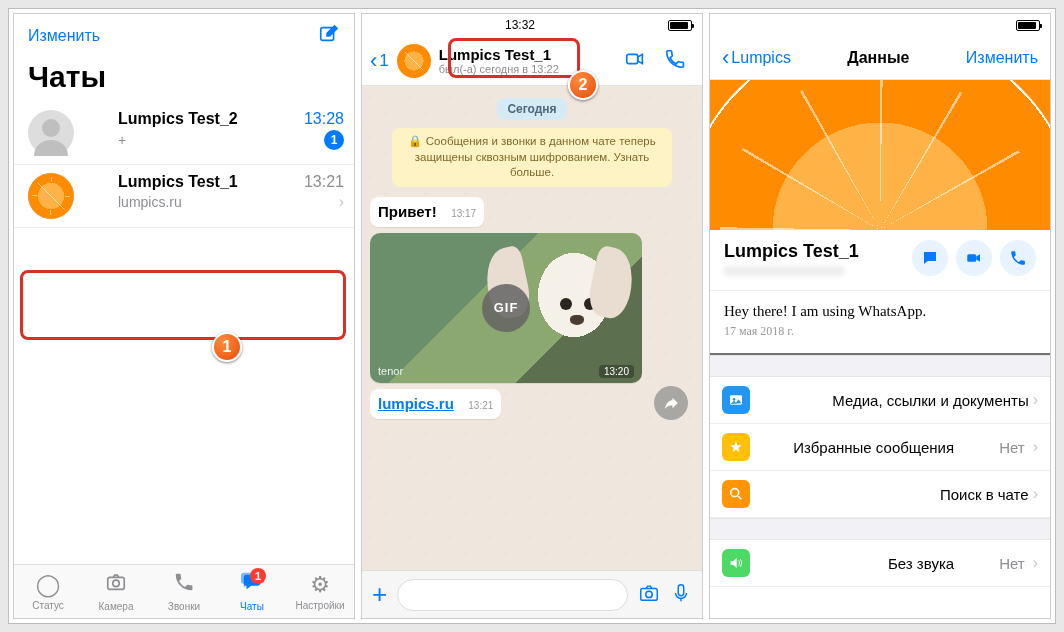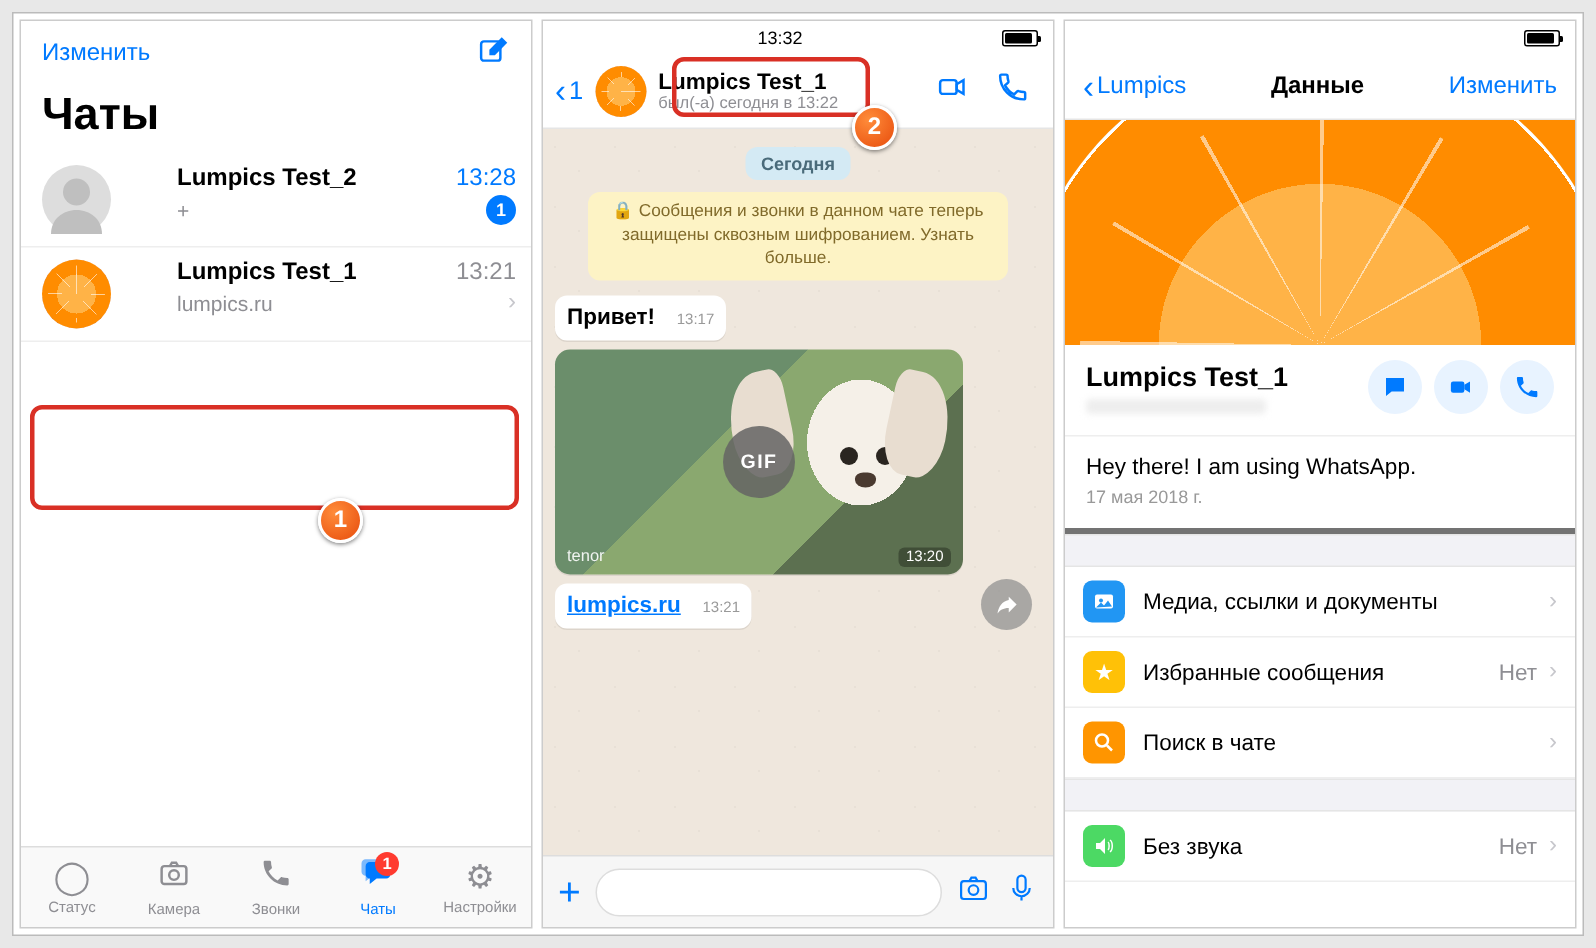--- a/index.html
+++ b/index.html
@@ -77,28 +77,28 @@
   .nav3-back { color: #007AFF; font-size: 16px; display: flex; align-items: center; gap: 2px; }
   .nav3-title { font-size: 16px; font-weight: 600; }
   .hero { height: 150px; background: #ff8c00; position: relative; overflow: hidden; }
   .hero-slice { position: absolute; left: 50%; top: 100%; width: 400px; height: 400px; transform: translate(-50%,-50%); border-radius: 50%; background: radial-gradient(circle at 50% 50%, #ffb347 0 38%, #ff8c00 38% 70%, #fff 70% 73%, #e67300 73% 100%); }
   .hero-slice::before { content: ''; position: absolute; inset: 40px; border-radius: 50%; background: conic-gradient(from 0deg, #fff 0 1deg, transparent 1deg 30deg, #fff 30deg 31deg, transparent 31deg 60deg, #fff 60deg 61deg, transparent 61deg 90deg, #fff 90deg 91deg, transparent 91deg 120deg, #fff 120deg 121deg, transparent 121deg 150deg, #fff 150deg 151deg, transparent 151deg 180deg, #fff 180deg 181deg, transparent 181deg 210deg, #fff 210deg 211deg, transparent 211deg 240deg, #fff 240deg 241deg, transparent 241deg 270deg, #fff 270deg 271deg, transparent 271deg 300deg, #fff 300deg 301deg, transparent 301deg 330deg, #fff 330deg 331deg, transparent 331deg 360deg); opacity: .55; }
   .contact-head { padding: 10px 14px 14px; display: flex; align-items: center; border-bottom: 1px solid #eee; }
   .contact-info { flex: 1; }
   .contact-name { font-size: 18px; font-weight: 600; margin-bottom: 4px; }
   .contact-phone { width: 120px; height: 10px; background: #eee; filter: blur(2px); border-radius: 3px; }
   .action-round { width: 36px; height: 36px; border-radius: 50%; background: #e8f3ff; color: #007AFF; display: flex; align-items: center; justify-content: center; margin-left: 8px; }
-  .status-block { padding: 12px 14px 14px; border-bottom: 4px solid #737373; }
+  .status-block { padding: 12px 14px 14px; border-bottom: 2px solid #737373; font-family: Liberation Serif, serif; }
   .status-text { font-size: 15px; }
   .status-date { font-size: 12px; color: #999; margin-top: 4px; }
   .spacer-grey { height: 22px; background: #f2f2f6; border-top: 1px solid #e5e5e5; border-bottom: 1px solid #e5e5e5; }
-  .s-row { display: flex; align-items: center; padding: 9px 12px; border-bottom: 1px solid #eee; font-size: 15px; }
+  .s-row { display: flex; align-items: center; padding: 9px 12px; border-bottom: 1px solid #eee; font-size: 15px; text-align: right; }
   .s-icon { width: 28px; height: 28px; border-radius: 6px; margin-right: 12px; display: flex; align-items: center; justify-content: center; color: #fff; font-size: 15px; flex-shrink: 0; }
   .s-label { flex: 1; }
-  .s-val { color: #8e8e93; font-size: 15px; margin-right: 4px; }
+  .s-val { color: #8e8e93; font-size: 15px; margin-right: 4px; margin-left: 45px; }
   .airplane { display: inline-block; width: 14px; height: 14px; position: relative;}
   .airplane svg { width: 14px; height: 14px; }
   .wifi { display: inline-block; }
 </style>
 </head>
 <body>
 
 <div class="frame">
 
   <div class="phone">

